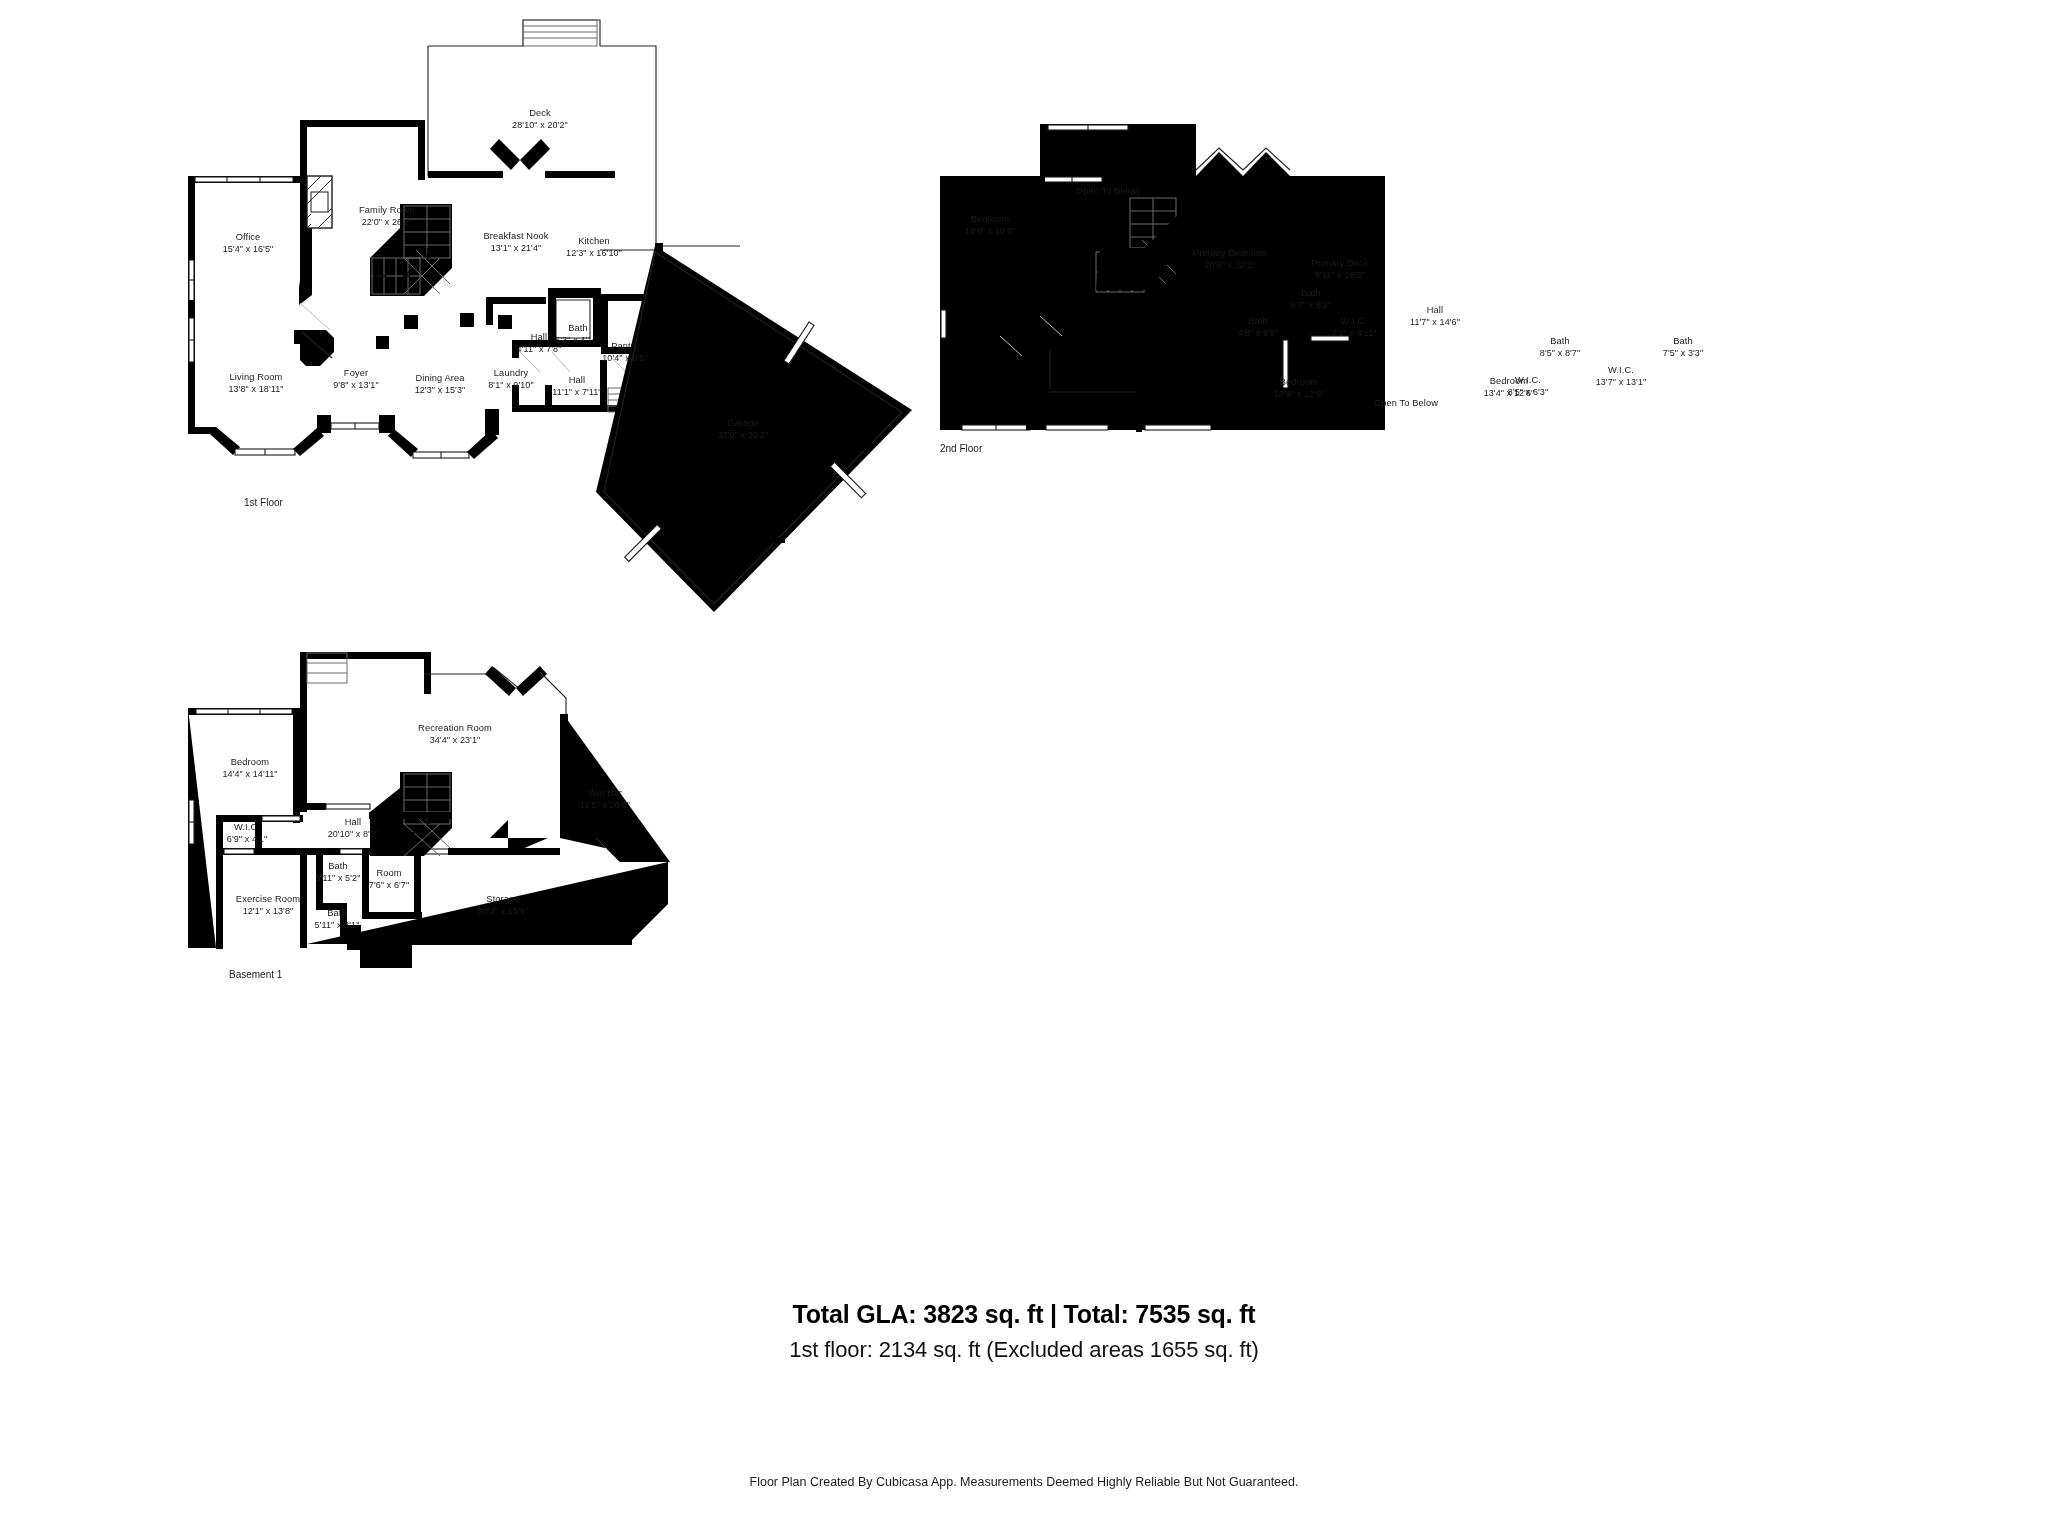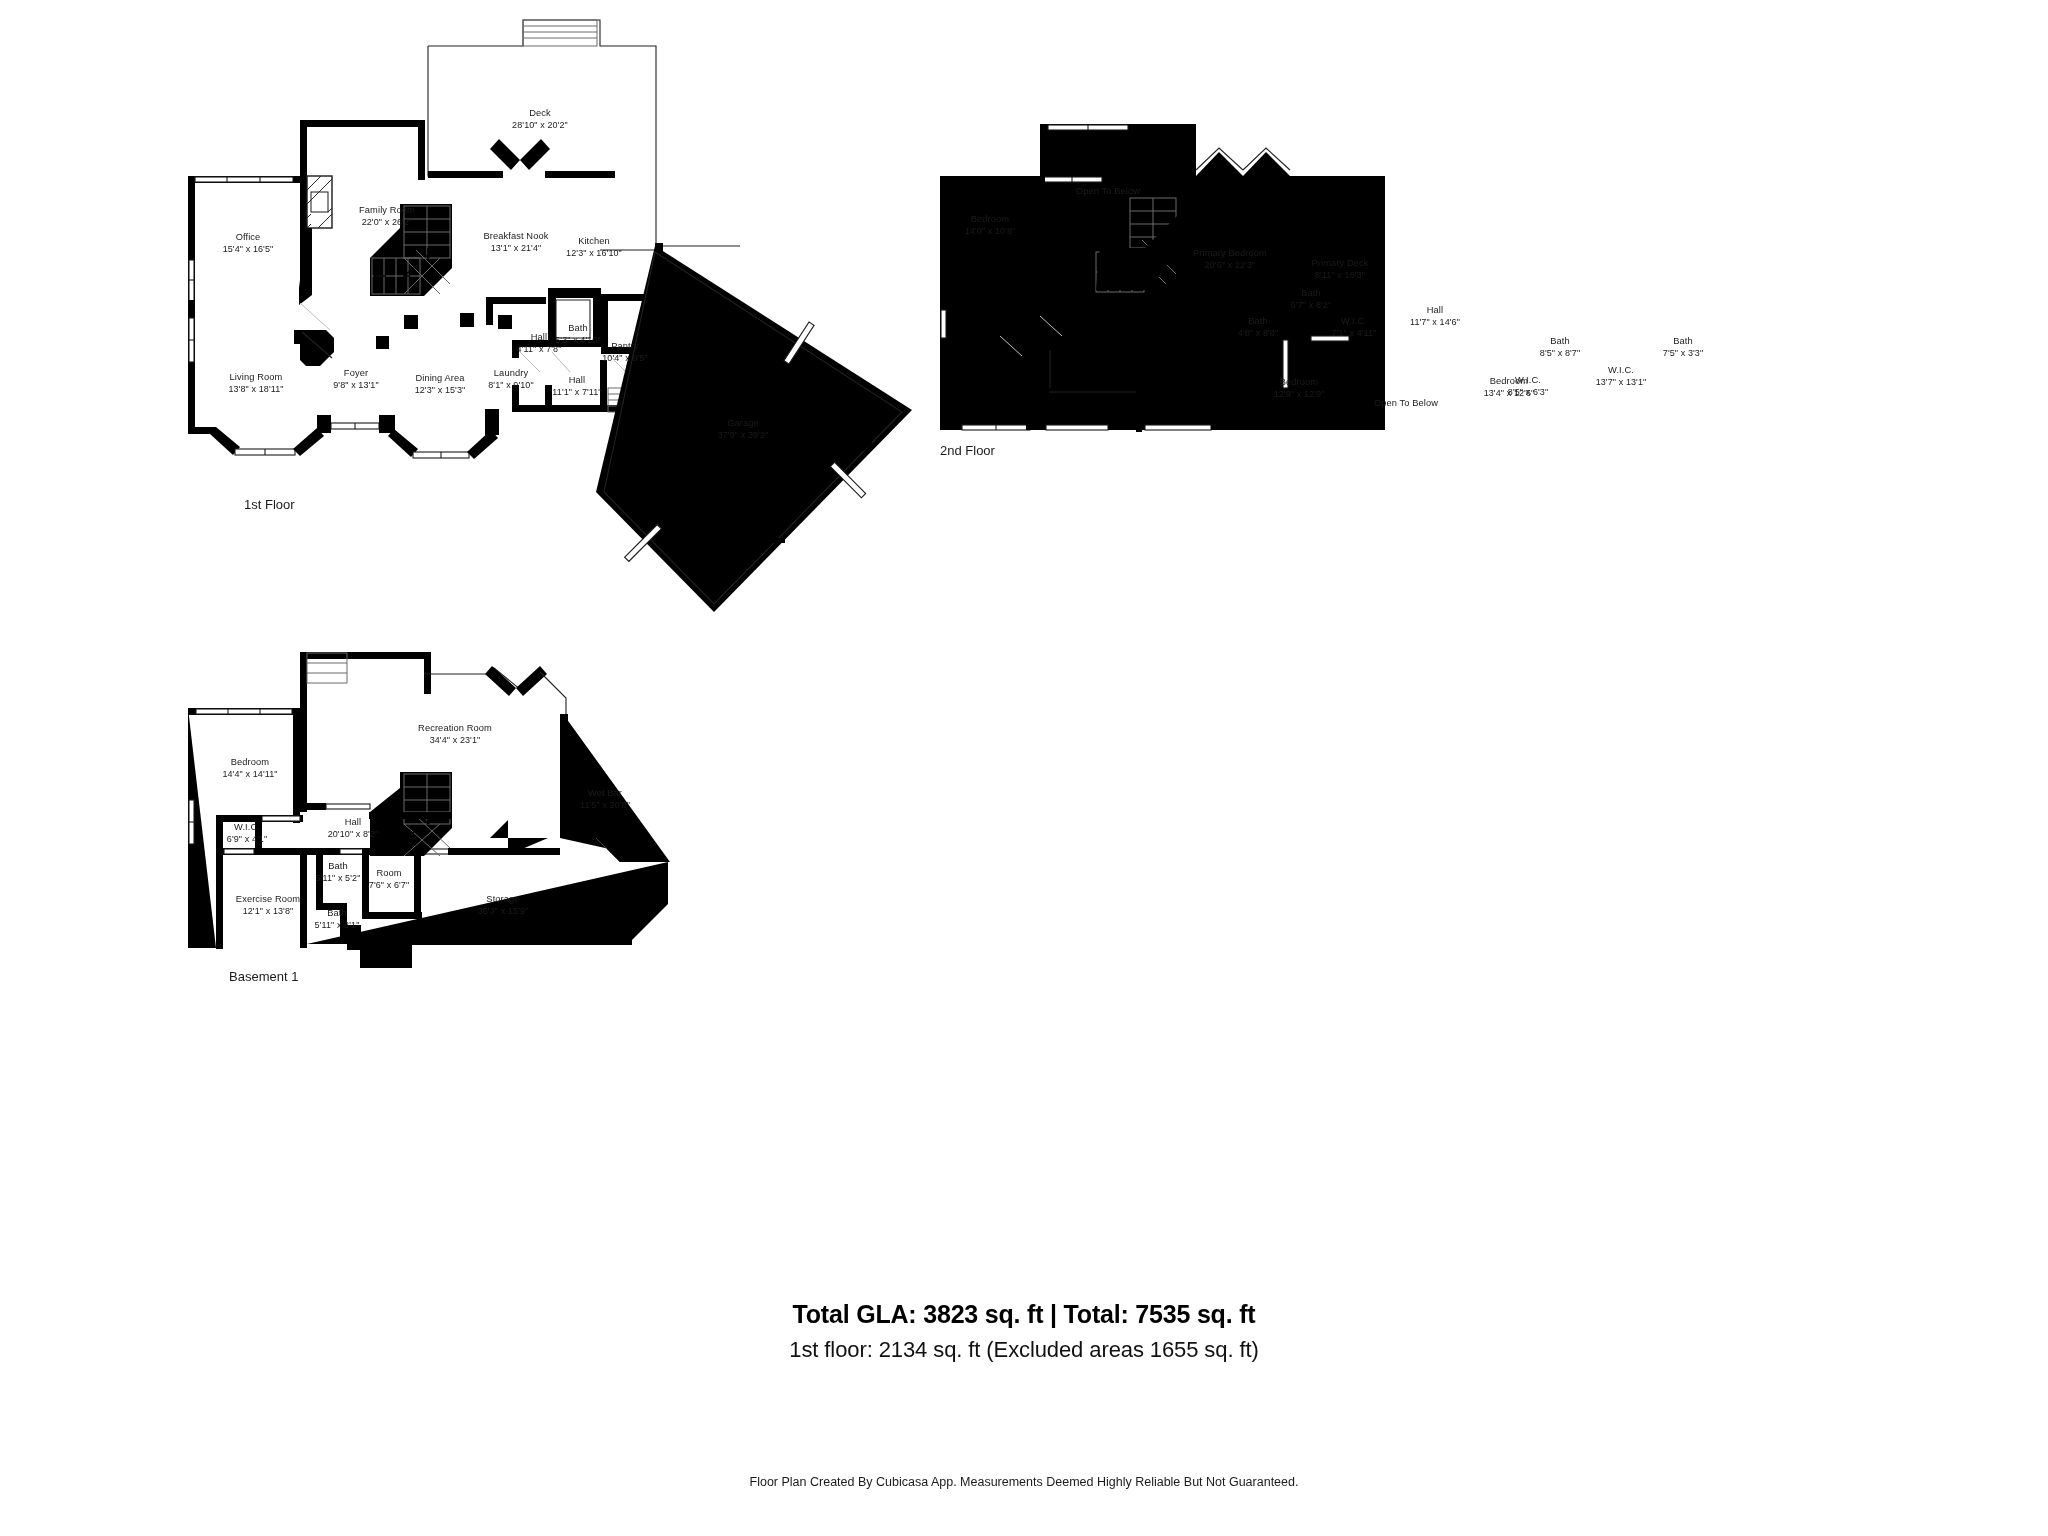--- a/index.html
+++ b/index.html
@@ -86,21 +86,21 @@
   }
   .room-label .rdim {
     display: block;
     font-size: 9.0px;
     letter-spacing: .1px;
     color: #1b1b1b;
   }
 
   .floor-caption {
     position: absolute;
-    font-size: 13px;
+    font-size: 10px;
     color: #1b1b1b;
     white-space: nowrap;
   }
 
   
   #summary {
     position: absolute;
     left: 0;
     right: 0;
     top: 1300px;

